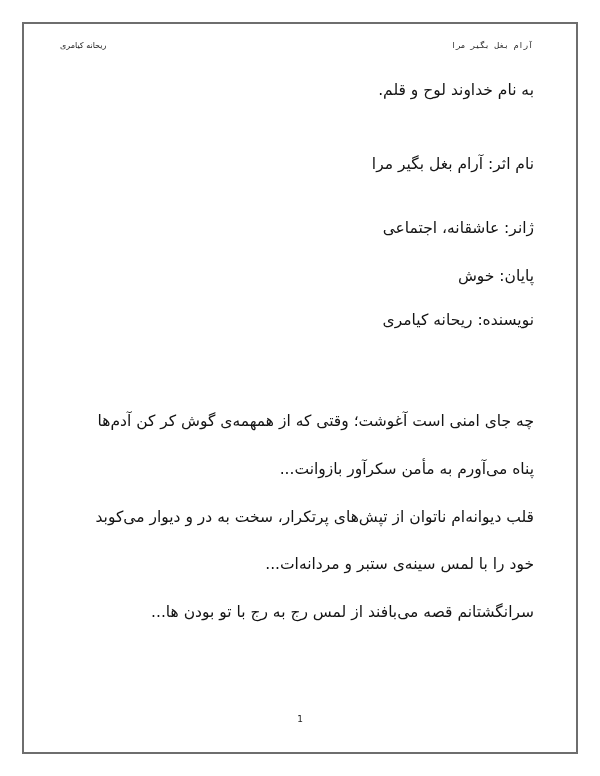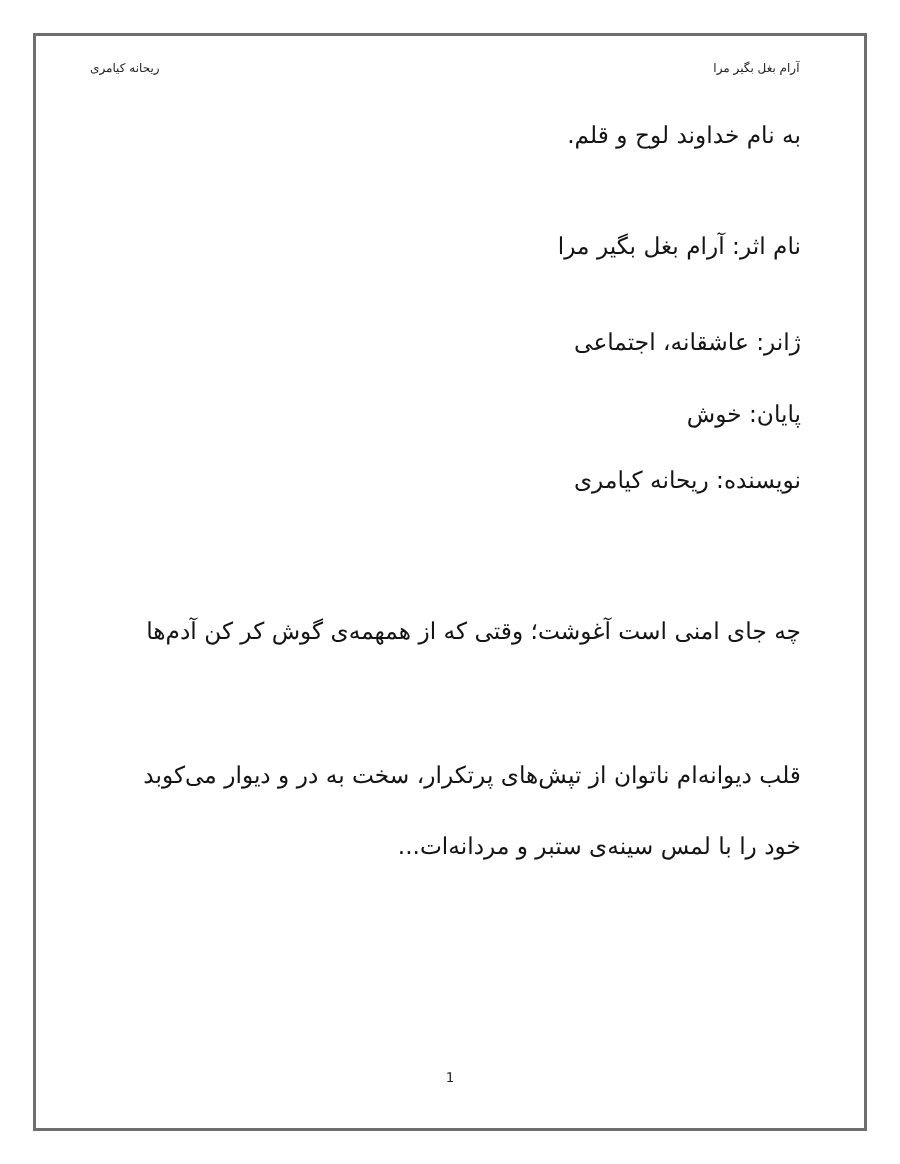--- a/index.html
+++ b/index.html
@@ -29,20 +29,21 @@
       position: absolute;
       top: 17px;
       font-size: 8px;
       line-height: 10px;
       color: #222222;
       direction: rtl;
       white-space: nowrap;
     }
     .header-right {
       right: 43px;
+      font-family: Liberation Mono, monospace;
     }
     .header-left {
       left: 36px;
     }
     .line {
       position: absolute;
       right: 42px;
       direction: rtl;
       text-align: center;
       white-space: nowrap;
@@ -70,17 +71,19 @@
   <div class="header-text header-left">ریحانه کیامری</div>
 
   <div class="line" style="top:55px;">به نام خداوند لوح و قلم.</div>
 
   <div class="line" style="top:129px;">نام اثر: آرام بغل بگیر مرا</div>
   <div class="line" style="top:193px;">ژانر: عاشقانه، اجتماعی</div>
   <div class="line" style="top:241px;">پایان: خوش</div>
   <div class="line" style="top:285px;">نویسنده: ریحانه کیامری</div>
 
   <div class="line" style="top:386px;">چه جای امنی است آغوشت؛ وقتی که از همهمه‌ی گوش کر کن آدم‌ها</div>
+  <div class="line" style="top:434px;">پناه می‌آورم به مأمن سکرآور بازوانت...</div>
   <div class="line" style="top:482px;">قلب دیوانه‌ام ناتوان از تپش‌های پرتکرار، سخت به در و دیوار می‌کوبد</div>
   <div class="line" style="top:529px;">خود را با لمس سینه‌ی ستبر و مردانه‌ات...</div>
+  <div class="line" style="top:577px;">سرانگشتانم قصه می‌بافند از لمس رج به رج با تو بودن ها...</div>
 
   <div class="page-number">1</div>
 </div>
 
 </body></html>

